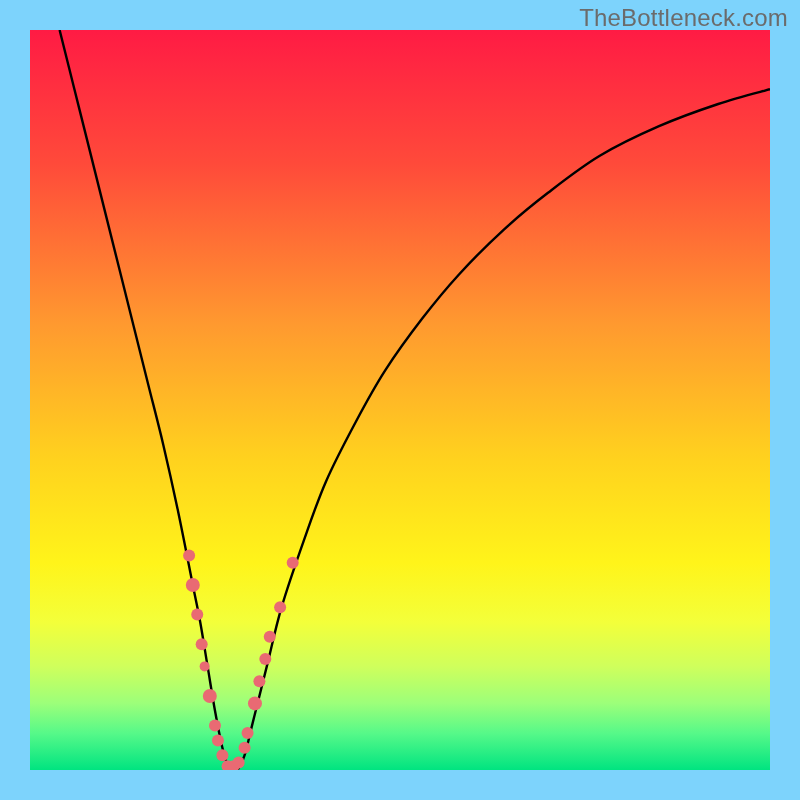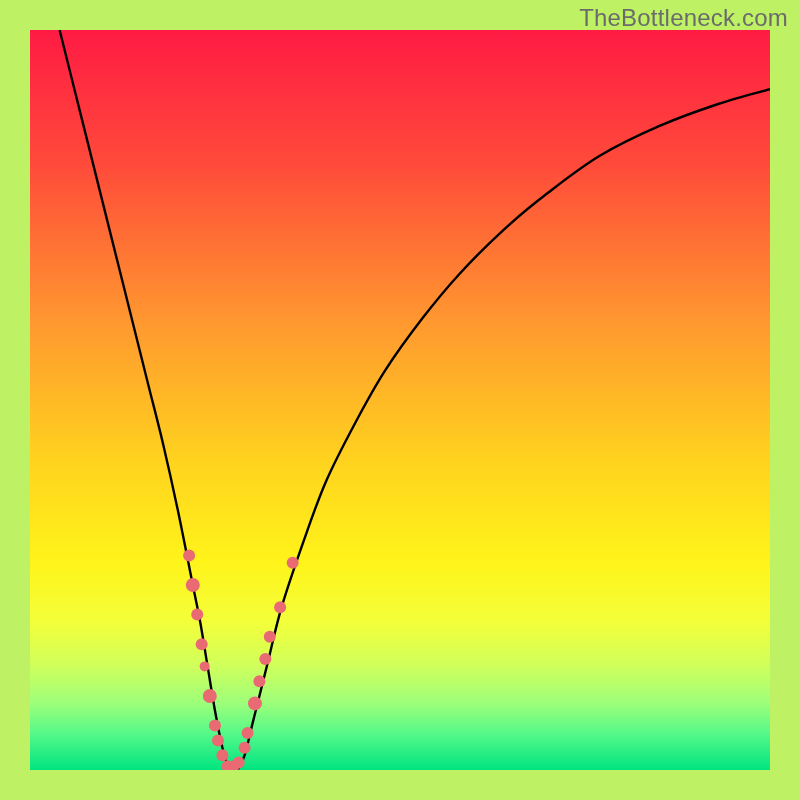--- a/index.html
+++ b/index.html
@@ -7,21 +7,21 @@
     padding: 0;
     width: 800px;
     height: 800px;
     overflow: hidden;
     background: #000;
     font-family: Arial, Helvetica, sans-serif;
   }
   .frame {
     position: absolute;
     inset: 0;
-    background: #bef264;
+    background: #7dd3fc;
     text-align: right;
   }
   .plot-area {
     position: absolute;
     left: 30px;
     top: 30px;
     width: 740px;
     height: 740px;
   }
   .watermark {

